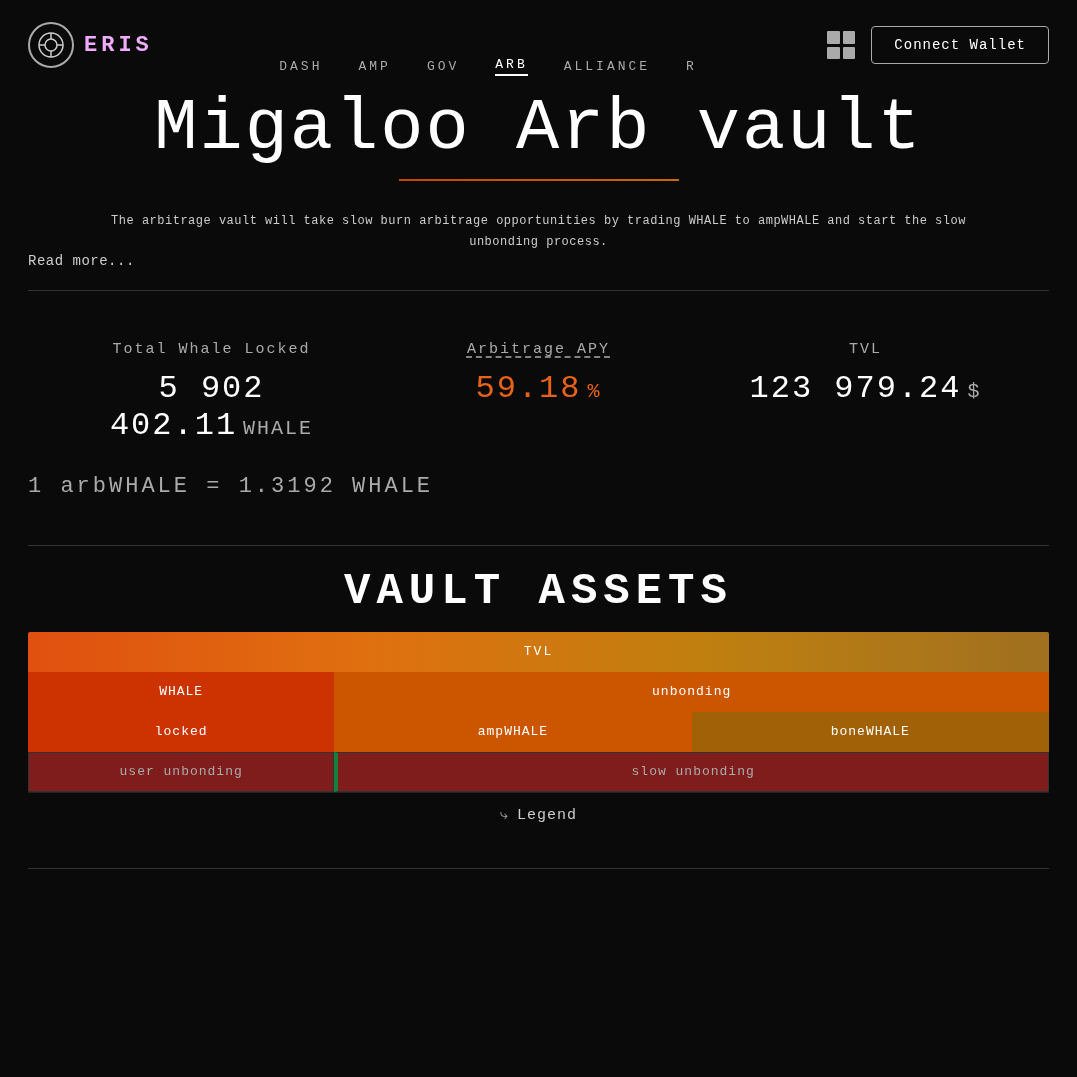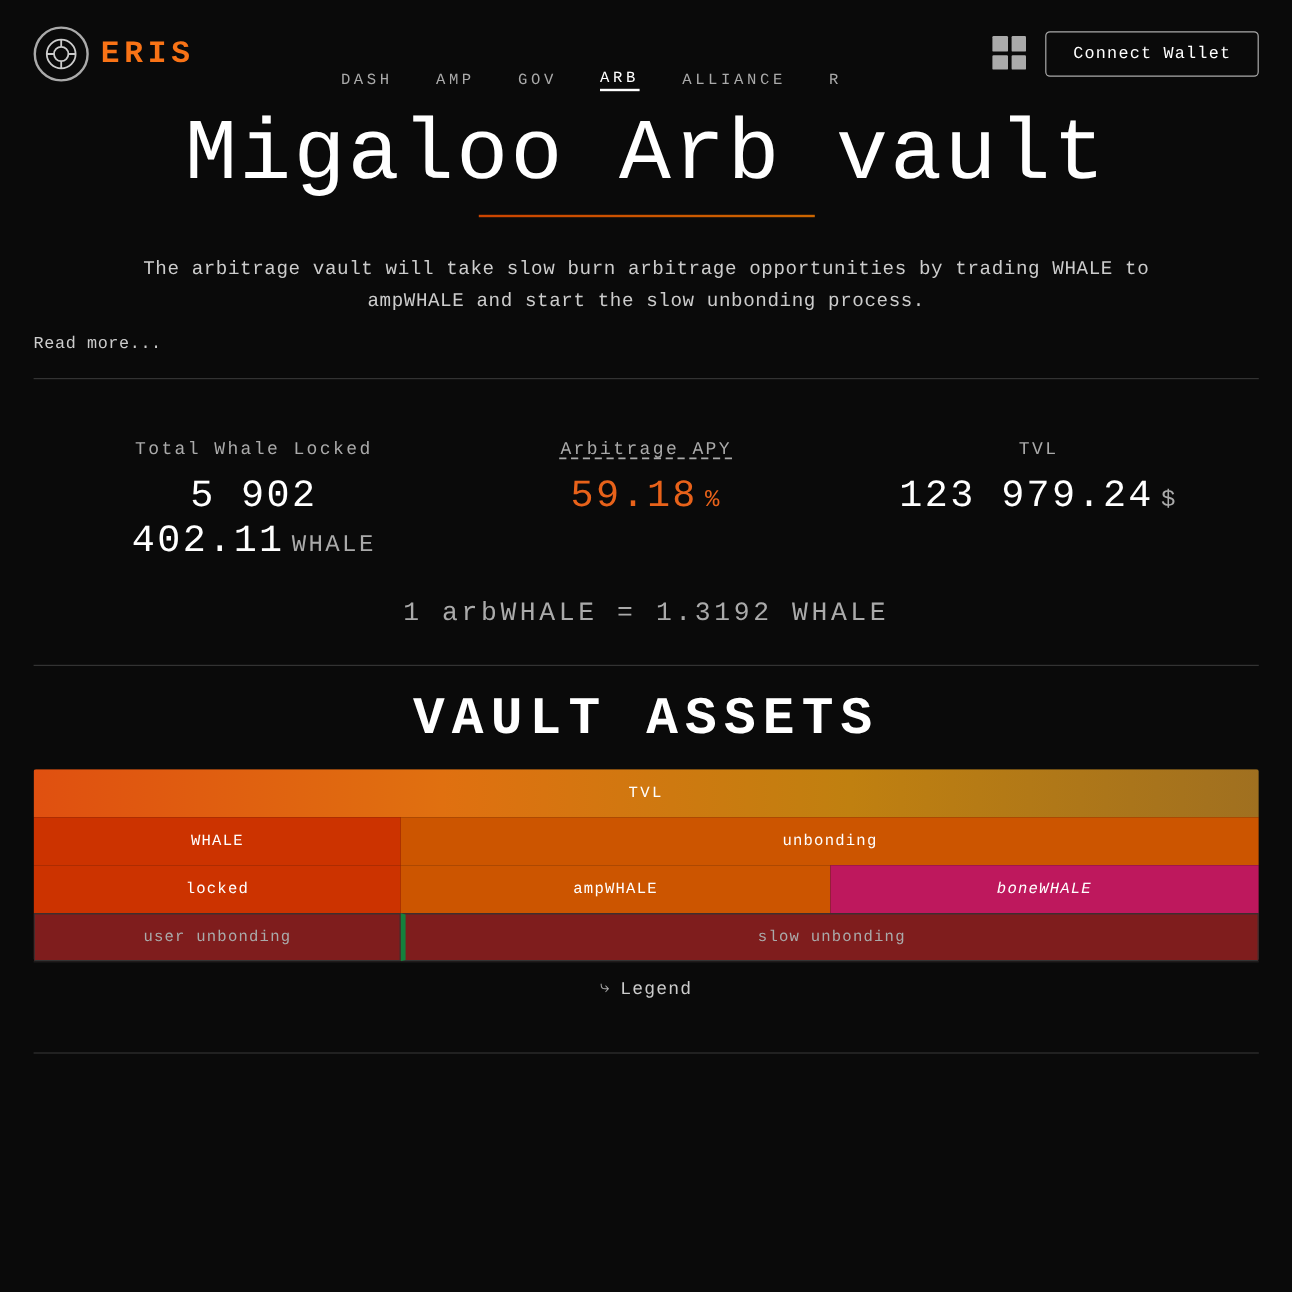--- a/index.html
+++ b/index.html
@@ -40,24 +40,24 @@
       flex-shrink: 0;
     }
 
     .logo-circle svg {
       width: 30px;
       height: 30px;
       fill: #ccc;
     }
 
     .logo-text {
-      font-size: 26px;
+      font-size: 22px;
       font-weight: bold;
       letter-spacing: 4px;
-      color: #f97316;
+      color: #f0abfc;
     }
 
     .nav-links {
       display: flex;
       gap: 36px;
       align-items: center;
       margin-top: 43px;
     }
 
     .nav-link {
@@ -69,21 +69,21 @@
     }
 
     .nav-link.active {
       color: #ffffff;
       border-bottom: 2px solid #ffffff;
       padding-bottom: 2px;
     }
 
     .nav-right {
       display: flex;
-      align-items: flex-start;
+      align-items: center;
       gap: 12px;
     }
 
     .grid-icon {
       width: 36px;
       height: 36px;
       display: grid;
       grid-template-columns: 1fr 1fr;
       grid-template-rows: 1fr 1fr;
       gap: 3px;
@@ -124,25 +124,25 @@
 
     .title-underline {
       width: 280px;
       height: 2px;
       background: linear-gradient(to right, #cc4400, #cc6600);
       margin: 0 auto 30px auto;
     }
 
     .description {
       text-align: center;
-      font-size: 16px;
+      font-size: 12px;
       line-height: 1.7;
       color: #cccccc;
       max-width: 900px;
-      margin: 0 auto 11px auto;
+      margin: 0 auto 0 auto;
       letter-spacing: 0.5px;
     }
 
     .read-more {
       text-align: center;
       font-size: 14px;
       color: #cccccc;
       margin-bottom: 30px;
       letter-spacing: 0.5px;
       cursor: pointer;
@@ -192,25 +192,25 @@
       font-size: 20px;
       color: #aaaaaa;
       margin-left: 6px;
     }
 
     .stat-value.highlight {
       color: #e8621a;
     }
 
     .exchange-rate {
-      text-align: center;
+      text-align: left;
       font-size: 22px;
       color: #aaaaaa;
       letter-spacing: 3px;
-      margin: 20px 0 30px 0;
+      margin: 20px 0 46px 0;
     }
 
     
     .vault-section {
       margin-top: 10px;
     }
 
     .vault-title {
       text-align: center;
       font-size: 44px;
@@ -383,21 +383,21 @@
       </div>
 
       <div class="chart-row">
         <div class="chart-cell-red" style="width:30%;">WHALE</div>
         <div class="chart-cell-orange-dark" style="width:70%;">unbonding</div>
       </div>
 
       <div class="chart-row">
         <div class="chart-cell-red" style="width:30%;">locked</div>
         <div class="chart-cell-orange-dark" style="width:35%;">ampWHALE</div>
-        <div class="chart-cell-orange-dark" style="width:35%; background:#be185d;font-style:italic;">boneWHALE</div>
+        <div class="chart-cell-orange-dark" style="width:35%; background:#a16207;">boneWHALE</div>
       </div>
 
       <div class="chart-row">
         <div class="chart-cell-mid" style="width:30%;">user unbonding</div>
         <div class="chart-cell-mid" style="width:70%; border-left: 4px solid #15803d;">slow unbonding</div>
       </div>
     </div>
 
     <div class="legend-row">
       <span class="chevron-icon">⤷</span>

